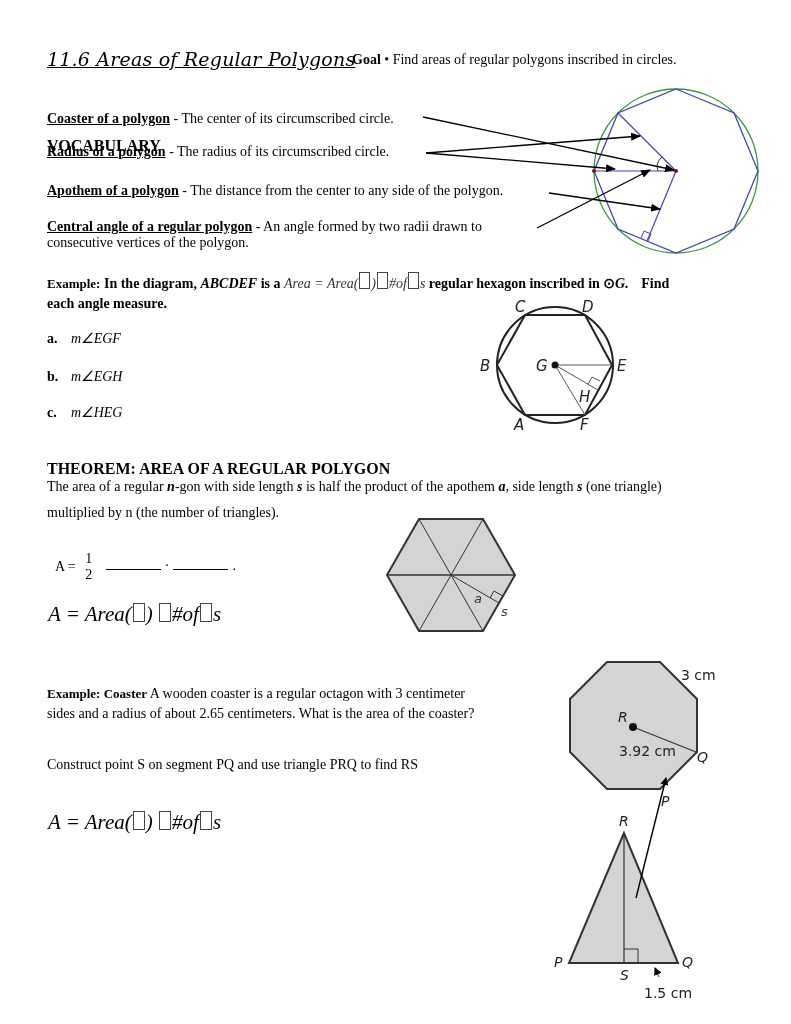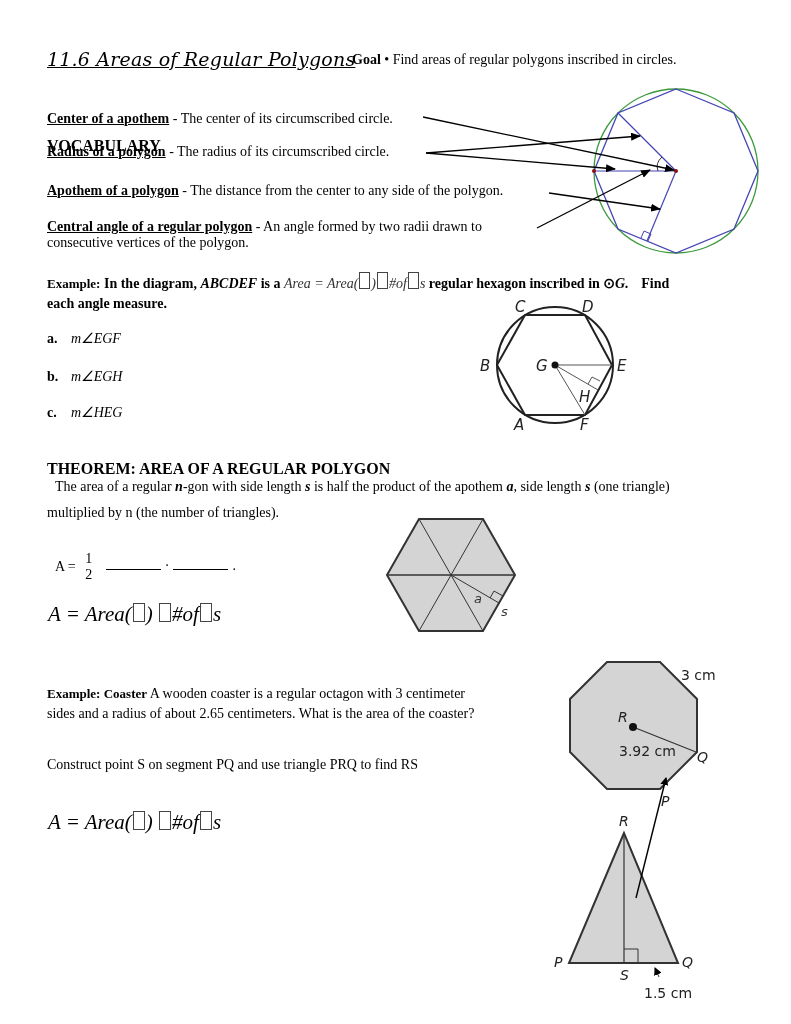--- a/index.html
+++ b/index.html
@@ -30,21 +30,21 @@
 
 <div class="abs title">11.6 Areas of Regular Polygons</div>
 <div class="abs goal">
   <b>Goal</b>
   <span>•</span>
   <span>Find areas of regular polygons inscribed in circles.</span>
 </div>
 
 <div class="abs heading" style="left:47px; top:108px;margin-top:29px;">VOCABULARY</div>
 <div class="abs vocab" style="top:111px;">
-  <span class="term">Center of a apothem</span><span> - The center of its circumscribed circle.</span>
+  <span class="term">Coaster of a polygon</span><span> - The center of its circumscribed circle.</span>
 </div>
 <div class="abs vocab" style="top:144px;">
   <span class="term">Radius of a polygon</span><span> - The radius of its circumscribed circle.</span>
 </div>
 <div class="abs vocab" style="top:183px;">
   <span class="term">Apothem of a polygon</span><span> - The distance from the center to any side of the polygon.</span>
 </div>
 <div class="abs vocab" style="top:219px;">
   <span class="term">Central angle of a regular polygon</span><span> - An angle formed by two radii drawn to</span><br>
   <span>consecutive vertices of the polygon.</span>
@@ -102,21 +102,21 @@
     <text x="10" y="81">B</text>
     <text x="66" y="81">G</text>
     <text x="147" y="81">E</text>
     <text x="109" y="112">H</text>
     <text x="44" y="140">A</text>
     <text x="110" y="140">F</text>
   </g>
 </svg>
 
 <div class="abs heading" style="left:47px; top:460px;">THEOREM: AREA OF A REGULAR POLYGON</div>
-<div class="abs para" style="top:479px;margin-left:8px;">
+<div class="abs para" style="top:479px;">
   <span>The area of a regular </span><b class="ital">n</b><span>-gon with side length </span><b class="ital">s</b><span> is half the product of the apothem </span><b class="ital">a</b><span>, side length </span><b class="ital">s</b><span> (one triangle)</span>
 </div>
 <div class="abs para" style="top:505px;">multiplied by n (the number of triangles).</div>
 
 <div class="abs" style="left:55px; top:551px; font-size:14px; white-space:nowrap;">
   <span style="vertical-align:middle;">A =</span>
   <span class="frac">
     <span>1</span><br>
     <span>2</span>
   </span>

